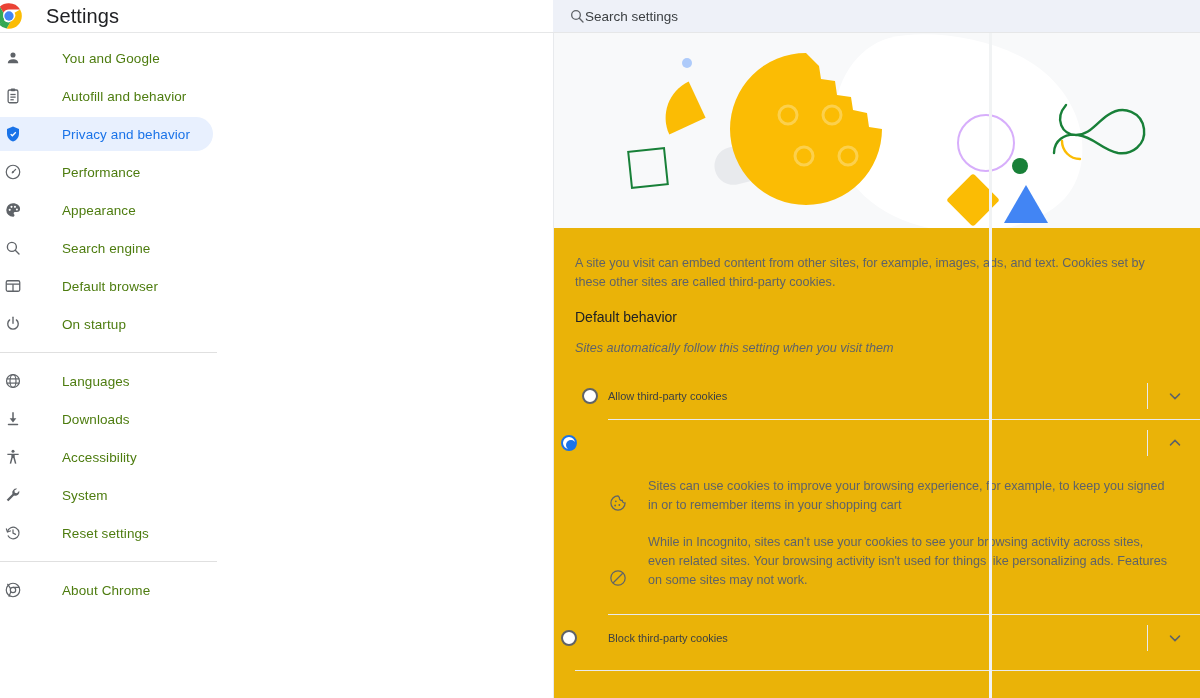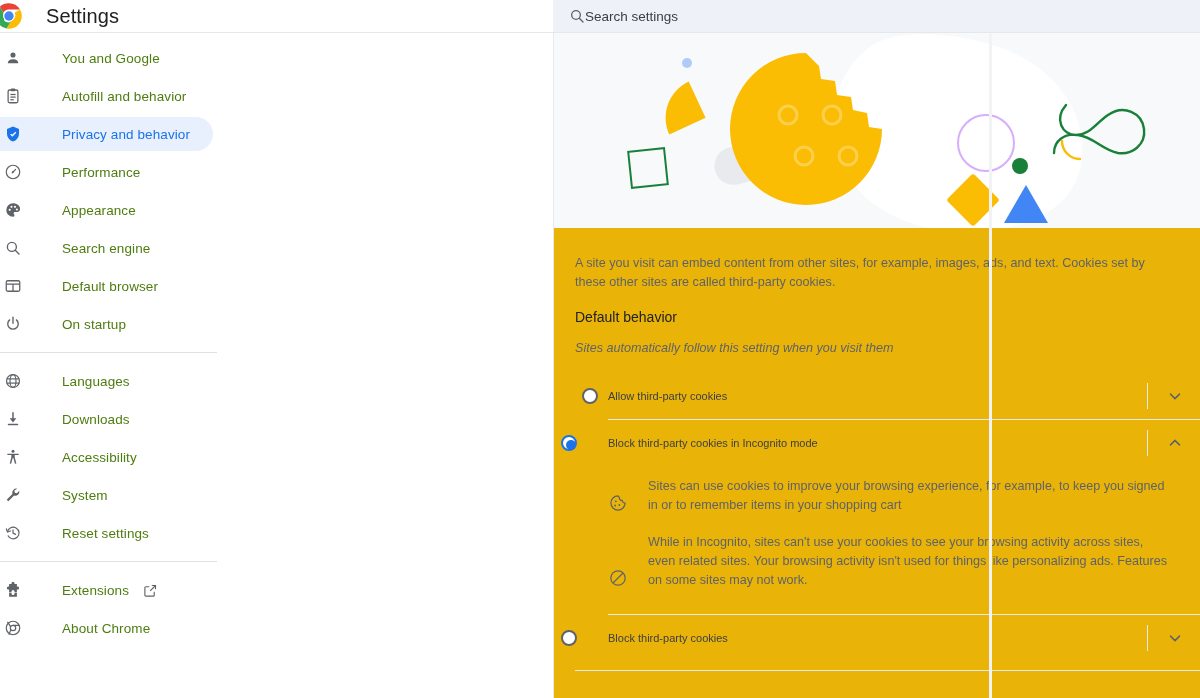--- a/index.html
+++ b/index.html
@@ -317,36 +317,20 @@
               <polyline points="12,7.8 12,12.2 15.4,13.8" stroke-linecap="round"></polyline>
           </svg>
         </span>
         <span class="lbl">Reset settings</span>
       </div>
     </div>
 
     <div class="nav-sep"></div>
 
     <div class="nav-group" style="padding-top:0">
-      <div class="nav-item">
-        <span class="ico">
-          <svg viewBox="0 0 24 24" width="18" height="18" fill="#5f6368">
-            <path d="M10 3a2 2 0 0 1 4 0v1h3.2v3.4h1a2 2 0 0 1 0 4h-1V15H14v-1a2 2 0 0 0-4 0v1H6.8v-3.6h-1a2 2 0 0 1 0-4h1V4H10z"></path>
-            <path d="M6.8 15.6H10v1a2 2 0 0 0 4 0v-1h3.2V21H6.8z"></path>
-          </svg>
-        </span>
-        <span class="lbl">Extensions</span>
-        <span class="ext-link-ico">
-          <svg viewBox="0 0 24 24" width="15" height="15" fill="none" stroke="#5f6368" stroke-width="1.8">
-            <path d="M14 4h6v6"></path>
-              <path d="M20 4l-8.5 8.5"></path>
-              <path d="M18 14v5.5a1.5 1.5 0 0 1-1.5 1.5h-12A1.5 1.5 0 0 1 3 19.5v-12A1.5 1.5 0 0 1 4.5 6H10"></path>
-          </svg>
-        </span>
-      </div>
 
       <div class="nav-item">
         <span class="ico">
           <svg viewBox="0 0 24 24" width="18" height="18" fill="none" stroke="#5f6368" stroke-width="1.6">
             <circle cx="12" cy="12" r="9"></circle>
               <circle cx="12" cy="12" r="3.6"></circle>
               <path d="M12 8.4h8.4M9 10.4L4.6 3.8M9.2 14.2L6.5 21"></path>
           </svg>
         </span>
         <span class="lbl">About Chrome</span>
@@ -401,21 +385,20 @@
         <span class="chev">
           <svg viewBox="0 0 24 24" width="18" height="18" fill="none" stroke="#5f6368" stroke-width="2" stroke-linecap="round">
               <polyline points="6,9.5 12,15.5 18,9.5"></polyline>
             </svg>
         </span>
       </span>
     </div>
 
     <div class="radio-row bordered">
       <span class="radio checked"></span>
-      <span class="radio-label">Block third-party cookies in Incognito mode</span>
       <span class="row-right">
         <span class="vsep"></span>
         <span class="chev">
           <svg viewBox="0 0 24 24" width="18" height="18" fill="none" stroke="#5f6368" stroke-width="2" stroke-linecap="round">
               <polyline points="6,14.5 12,8.5 18,14.5"></polyline>
             </svg>
         </span>
       </span>
     </div>
 

